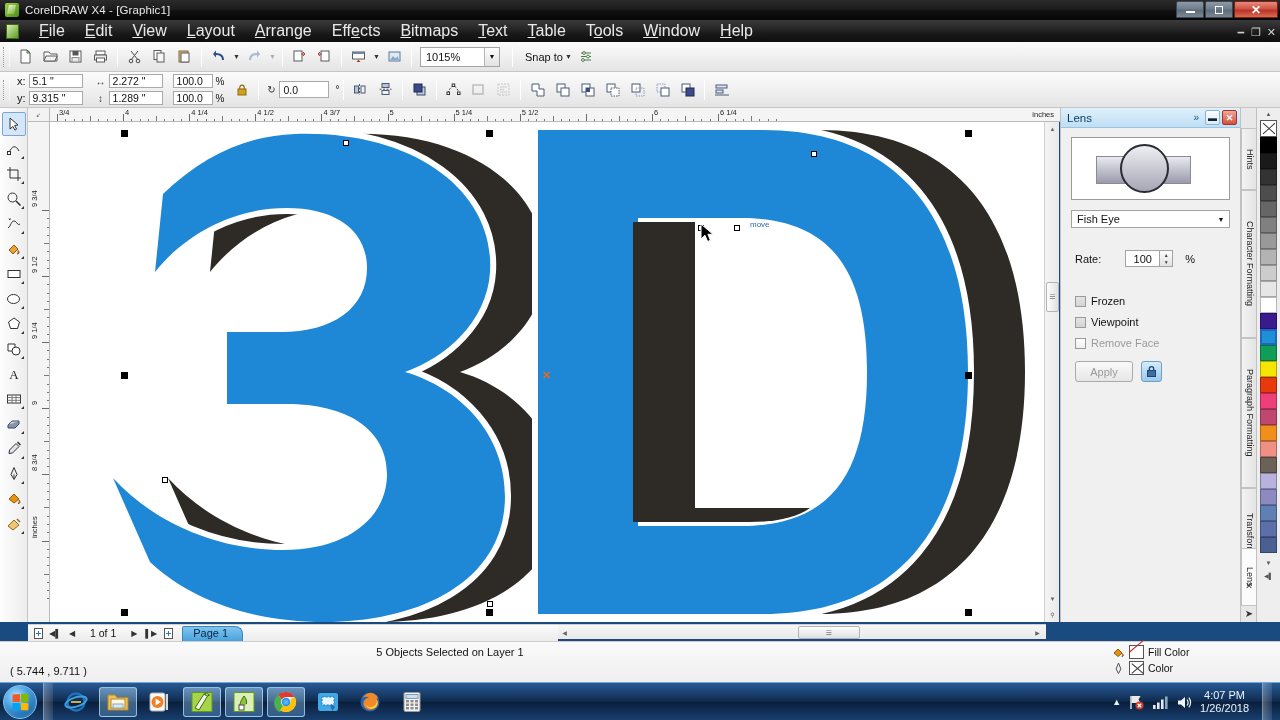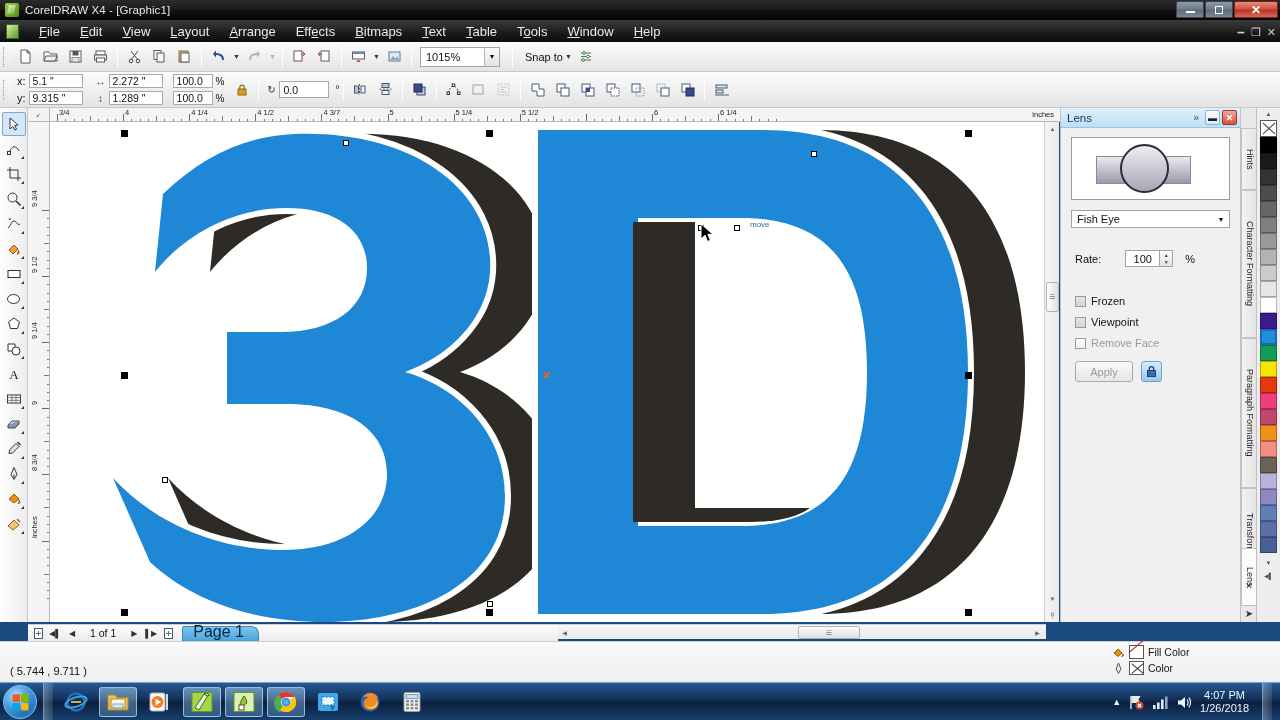--- a/index.html
+++ b/index.html
@@ -50,21 +50,21 @@
     position:absolute; left:0; top:20px; width:1280px; height:22px;
     background: linear-gradient(to bottom,#3a3a3a 0%, #272727 40%, #1a1a1a 60%, #0d0d0d 100%);
     display:flex; align-items:center;
   }
   .menubar .doc-icon{
     width:13px;height:15px;margin-left:6px;margin-right:10px;
     background:linear-gradient(135deg,#d8f0b5,#5e9922);
     border:1px solid #3c6a14;
   }
   .menubar .mi {
-    color:#e9e9e9; padding:3px 10px; font-size:13px; cursor:default;
+    color:#e9e9e9; padding:3px 10px; font-size:16px; cursor:default;
   }
   .menubar .mi u{text-decoration:underline;}
   .menu-win-btns{position:absolute;right:4px;top:3px;display:flex;gap:6px;align-items:center;}
   .menu-win-btns span{color:#cfcfcf;font-size:11px;cursor:default;}
 
   
   .toolbar {
     position:absolute; left:0; width:1280px;
     background: linear-gradient(to bottom,#fbfbfb 0%, #f0f0f0 50%, #e4e4e4 100%);
     border-bottom:1px solid #c6c6c6;
@@ -166,21 +166,21 @@
   
   .pagenav{
     position:absolute;left:28px;top:624px;width:530px;height:17px;
     background:linear-gradient(to bottom,#fbfbfb,#ececec); border-top:1px solid #d2d2d2;
     display:flex;align-items:center;gap:3px;padding-left:3px;font-size:10.5px;color:#111;
   }
   .pagenav .nbtn{width:14px;height:14px;display:flex;align-items:center;justify-content:center;color:#333;font-size:8px;}
   .pagetab{
     height:15px;padding:0 14px 0 10px;background:linear-gradient(to bottom,#7fc4ef,#4aa3dd);
     border:1px solid #3a87bd;border-bottom:none;border-radius:2px 8px 0 0;color:#06263c;
-    display:flex;align-items:flex-end;font-size:16px;margin-left:4px;
+    display:flex;align-items:flex-start;font-size:11px;margin-left:4px;
   }
 
   
   .statusbar{
     position:absolute;left:0;top:641px;width:1280px;height:41px;
     background:linear-gradient(to bottom,#fafafa,#efefef);border-top:1px solid #cdcdcd;
   }
   .sb-objects{ position:absolute;left:0;top:4px;width:900px;text-align:center;font-size:11px;color:#111; }
   .sb-coords{ position:absolute;left:10px;top:23px;font-size:11px;color:#111; }
   .sb-hint{ position:absolute;left:113px;top:23px;font-size:11px;color:#111; }
@@ -974,20 +974,21 @@
           <rect x="1.5" y="0.5" width="8" height="10" fill="#fff" stroke="#555"></rect>
           <path d="M5.5 3v5M3 5.5h5" stroke="#2a7ab0"></path>
         </svg>
     </div>
     <div class="pagetab">
         <span>Page 1</span>
       </div>
   </div>
 
   <div class="statusbar">
+    <div class="sb-objects">5 Objects Selected on Layer 1</div>
     <div class="sb-coords">( 5.744 , 9.711 )</div>
     <div class="sb-fill">
       <div class="fillrow">
         <svg class="ico-svg" width="13" height="13" viewBox="0 0 13 13">
             <path d="M2 7l4-4 4 4-4 3.5z" fill="#e8920a" stroke="#8a5a10"></path>
             <path d="M10.5 7.5c1.1 1.6 1.1 3-0.8 3" fill="#d06a20" stroke="#8a4a10"></path>
           </svg>
         <div class="swatch-none"></div>
         <span>Fill Color</span>
       </div>

